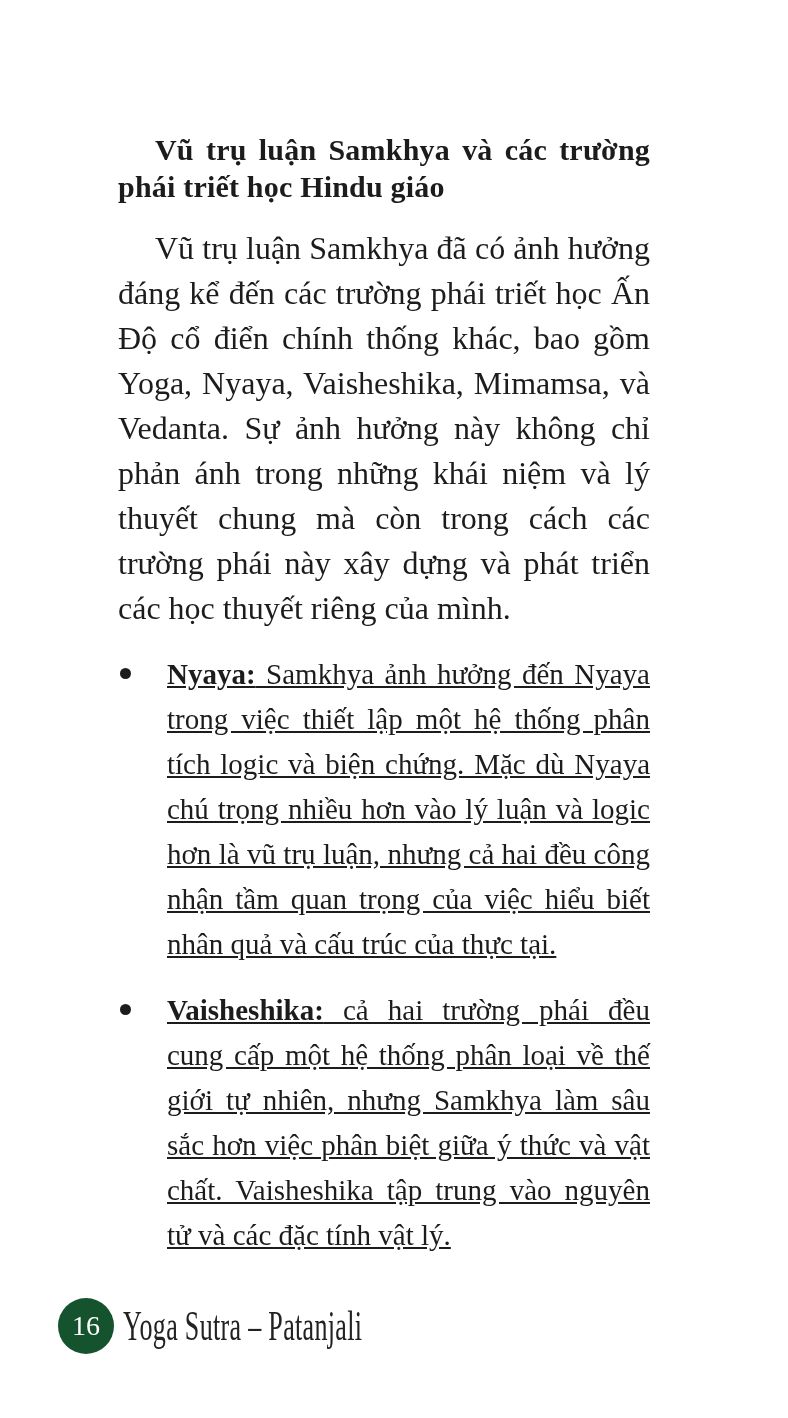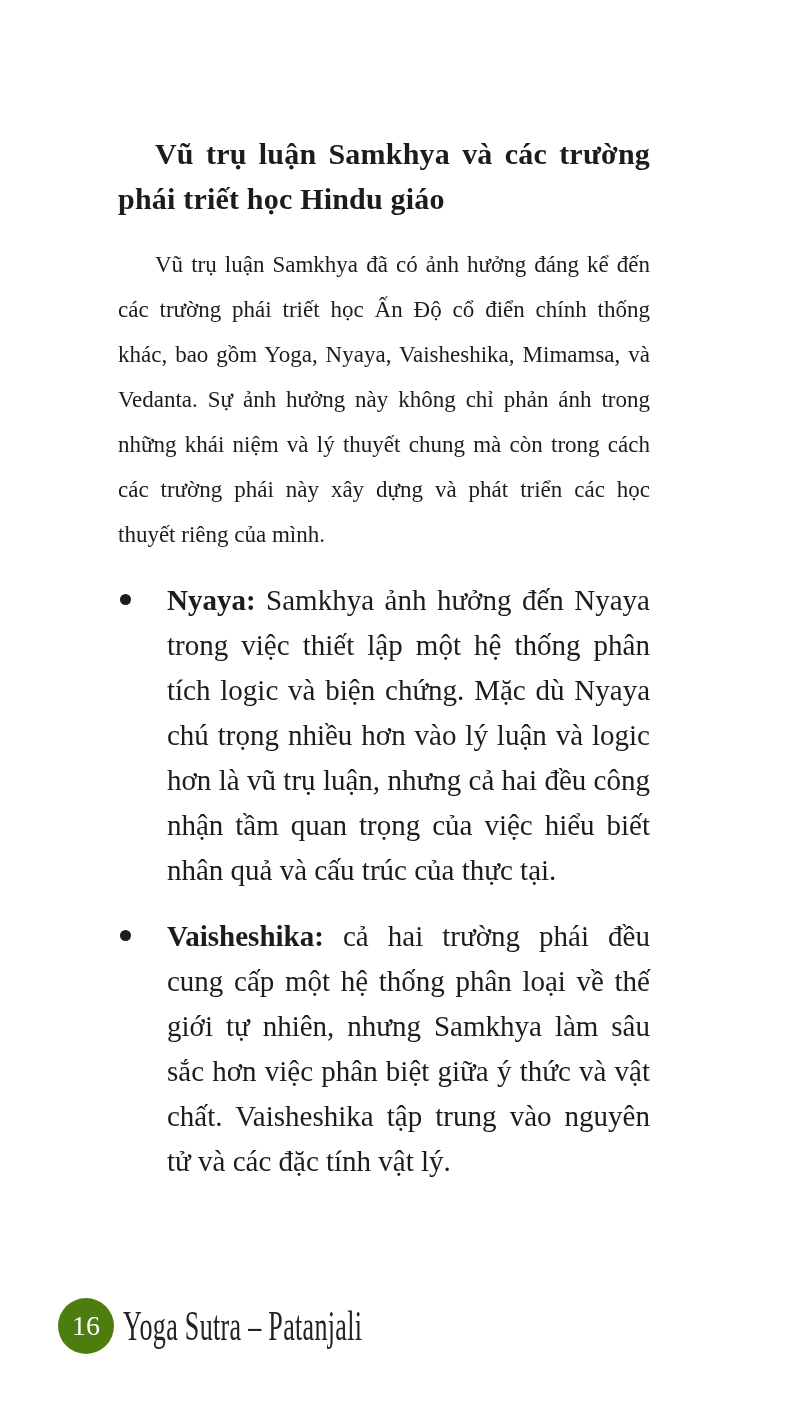--- a/index.html
+++ b/index.html
@@ -19,45 +19,46 @@
   .content {
     position: absolute;
     left: 118px;
     top: 131px;
     width: 532px;
   }
   .heading {
     margin: 0 0 21px 0;
     font-size: 30px;
     font-weight: 700;
-    line-height: 45px;
+    line-height: 37px;
     text-align: justify;
     text-indent: 37px;
     letter-spacing: 0.2px;
   }
   .para {
     margin: 0 0 21px 0;
-    font-size: 23px;
+    font-size: 32px;
     line-height: 45px;
     text-align: justify;
     text-indent: 37px;
     font-family: Liberation Serif, serif;
   }
   .bullets {
     list-style: none;
     margin: 0;
     padding: 0;
   }
   .bullet-item {
     position: relative;
     padding-left: 49px;
     margin: 0 0 21px 0;
     font-size: 29px;
     line-height: 45px;
     text-align: justify;
+    text-decoration: underline;
   }
   .bullet-item:last-child { margin-bottom: 8px; }
   .bullet-dot {
     position: absolute;
     left: 2px;
     top: 16px;
     width: 11px;
     height: 11px;
     border-radius: 50%;
     background: #1c1c1c;
@@ -68,21 +69,21 @@
     left: 58px;
     top: 1297px;
     height: 58px;
     display: flex;
     align-items: center;
   }
   .page-badge {
     width: 56px;
     height: 56px;
     border-radius: 50%;
-    background: #4d7c0f;
+    background: #14532d;
     color: #ffffff;
     display: flex;
     align-items: center;
     justify-content: center;
     font-size: 28px;
     flex: 0 0 auto;
   }
   .book-title {
     margin-left: 9px;
     font-size: 42px;

